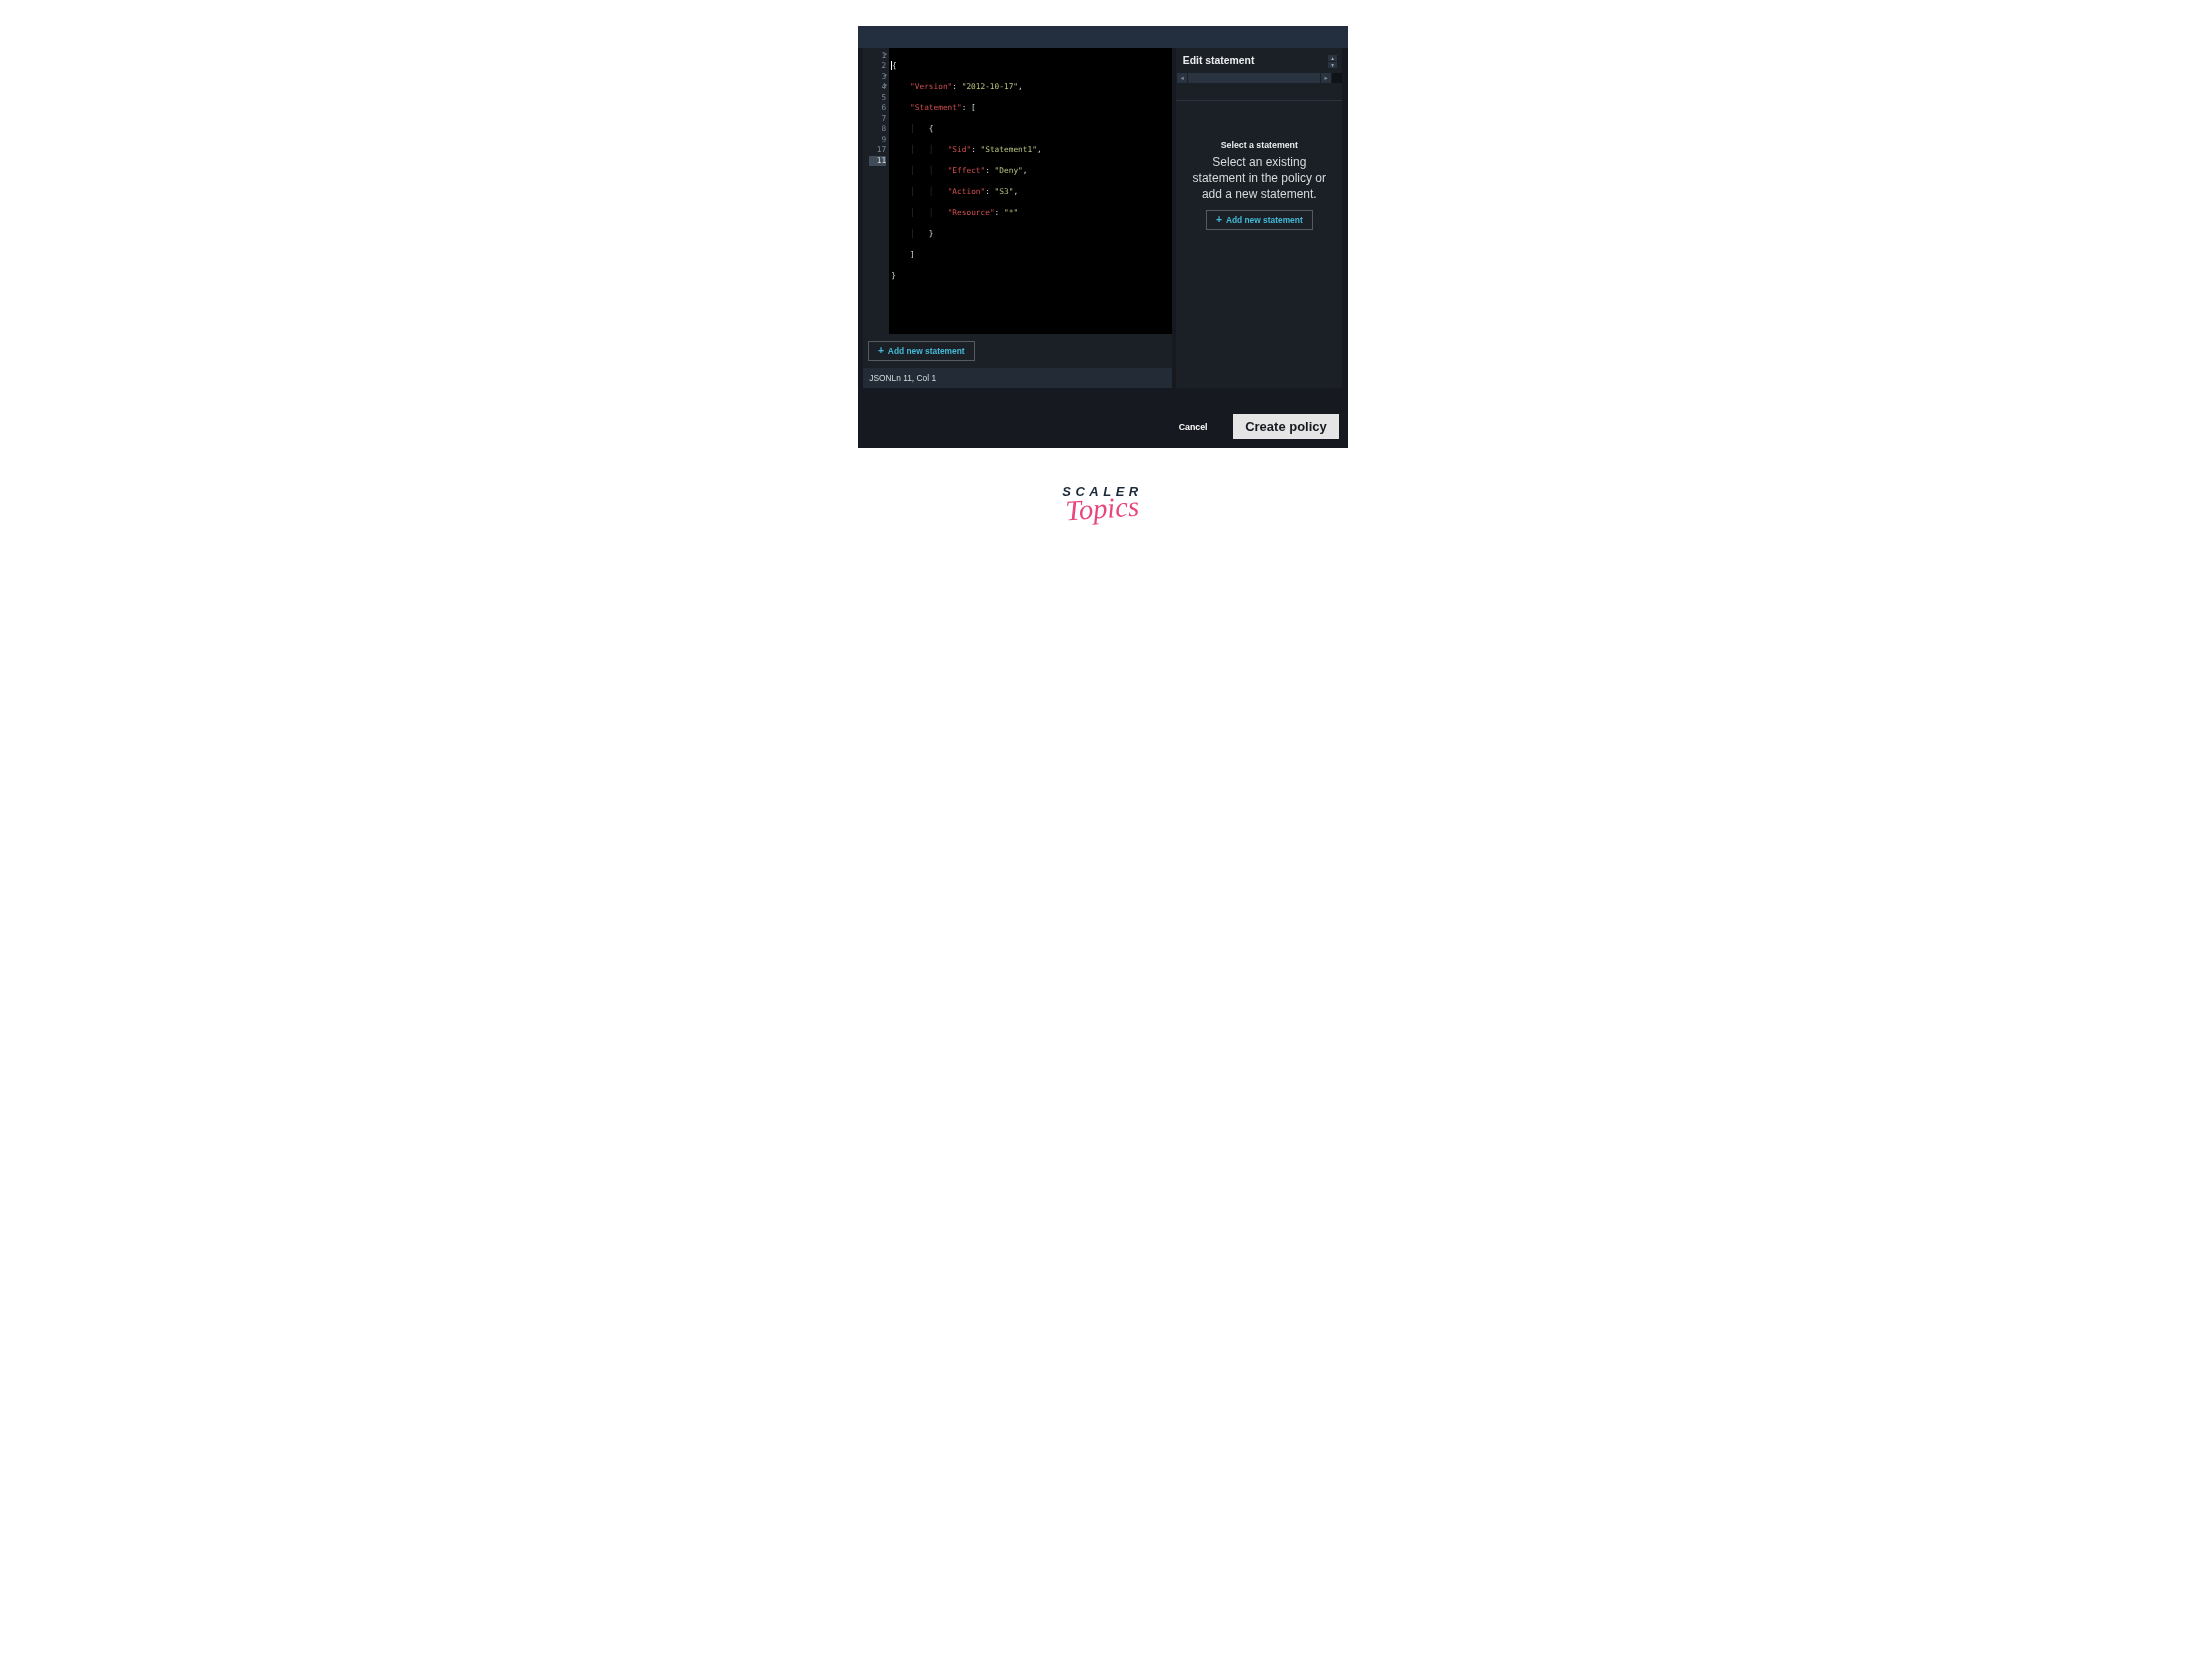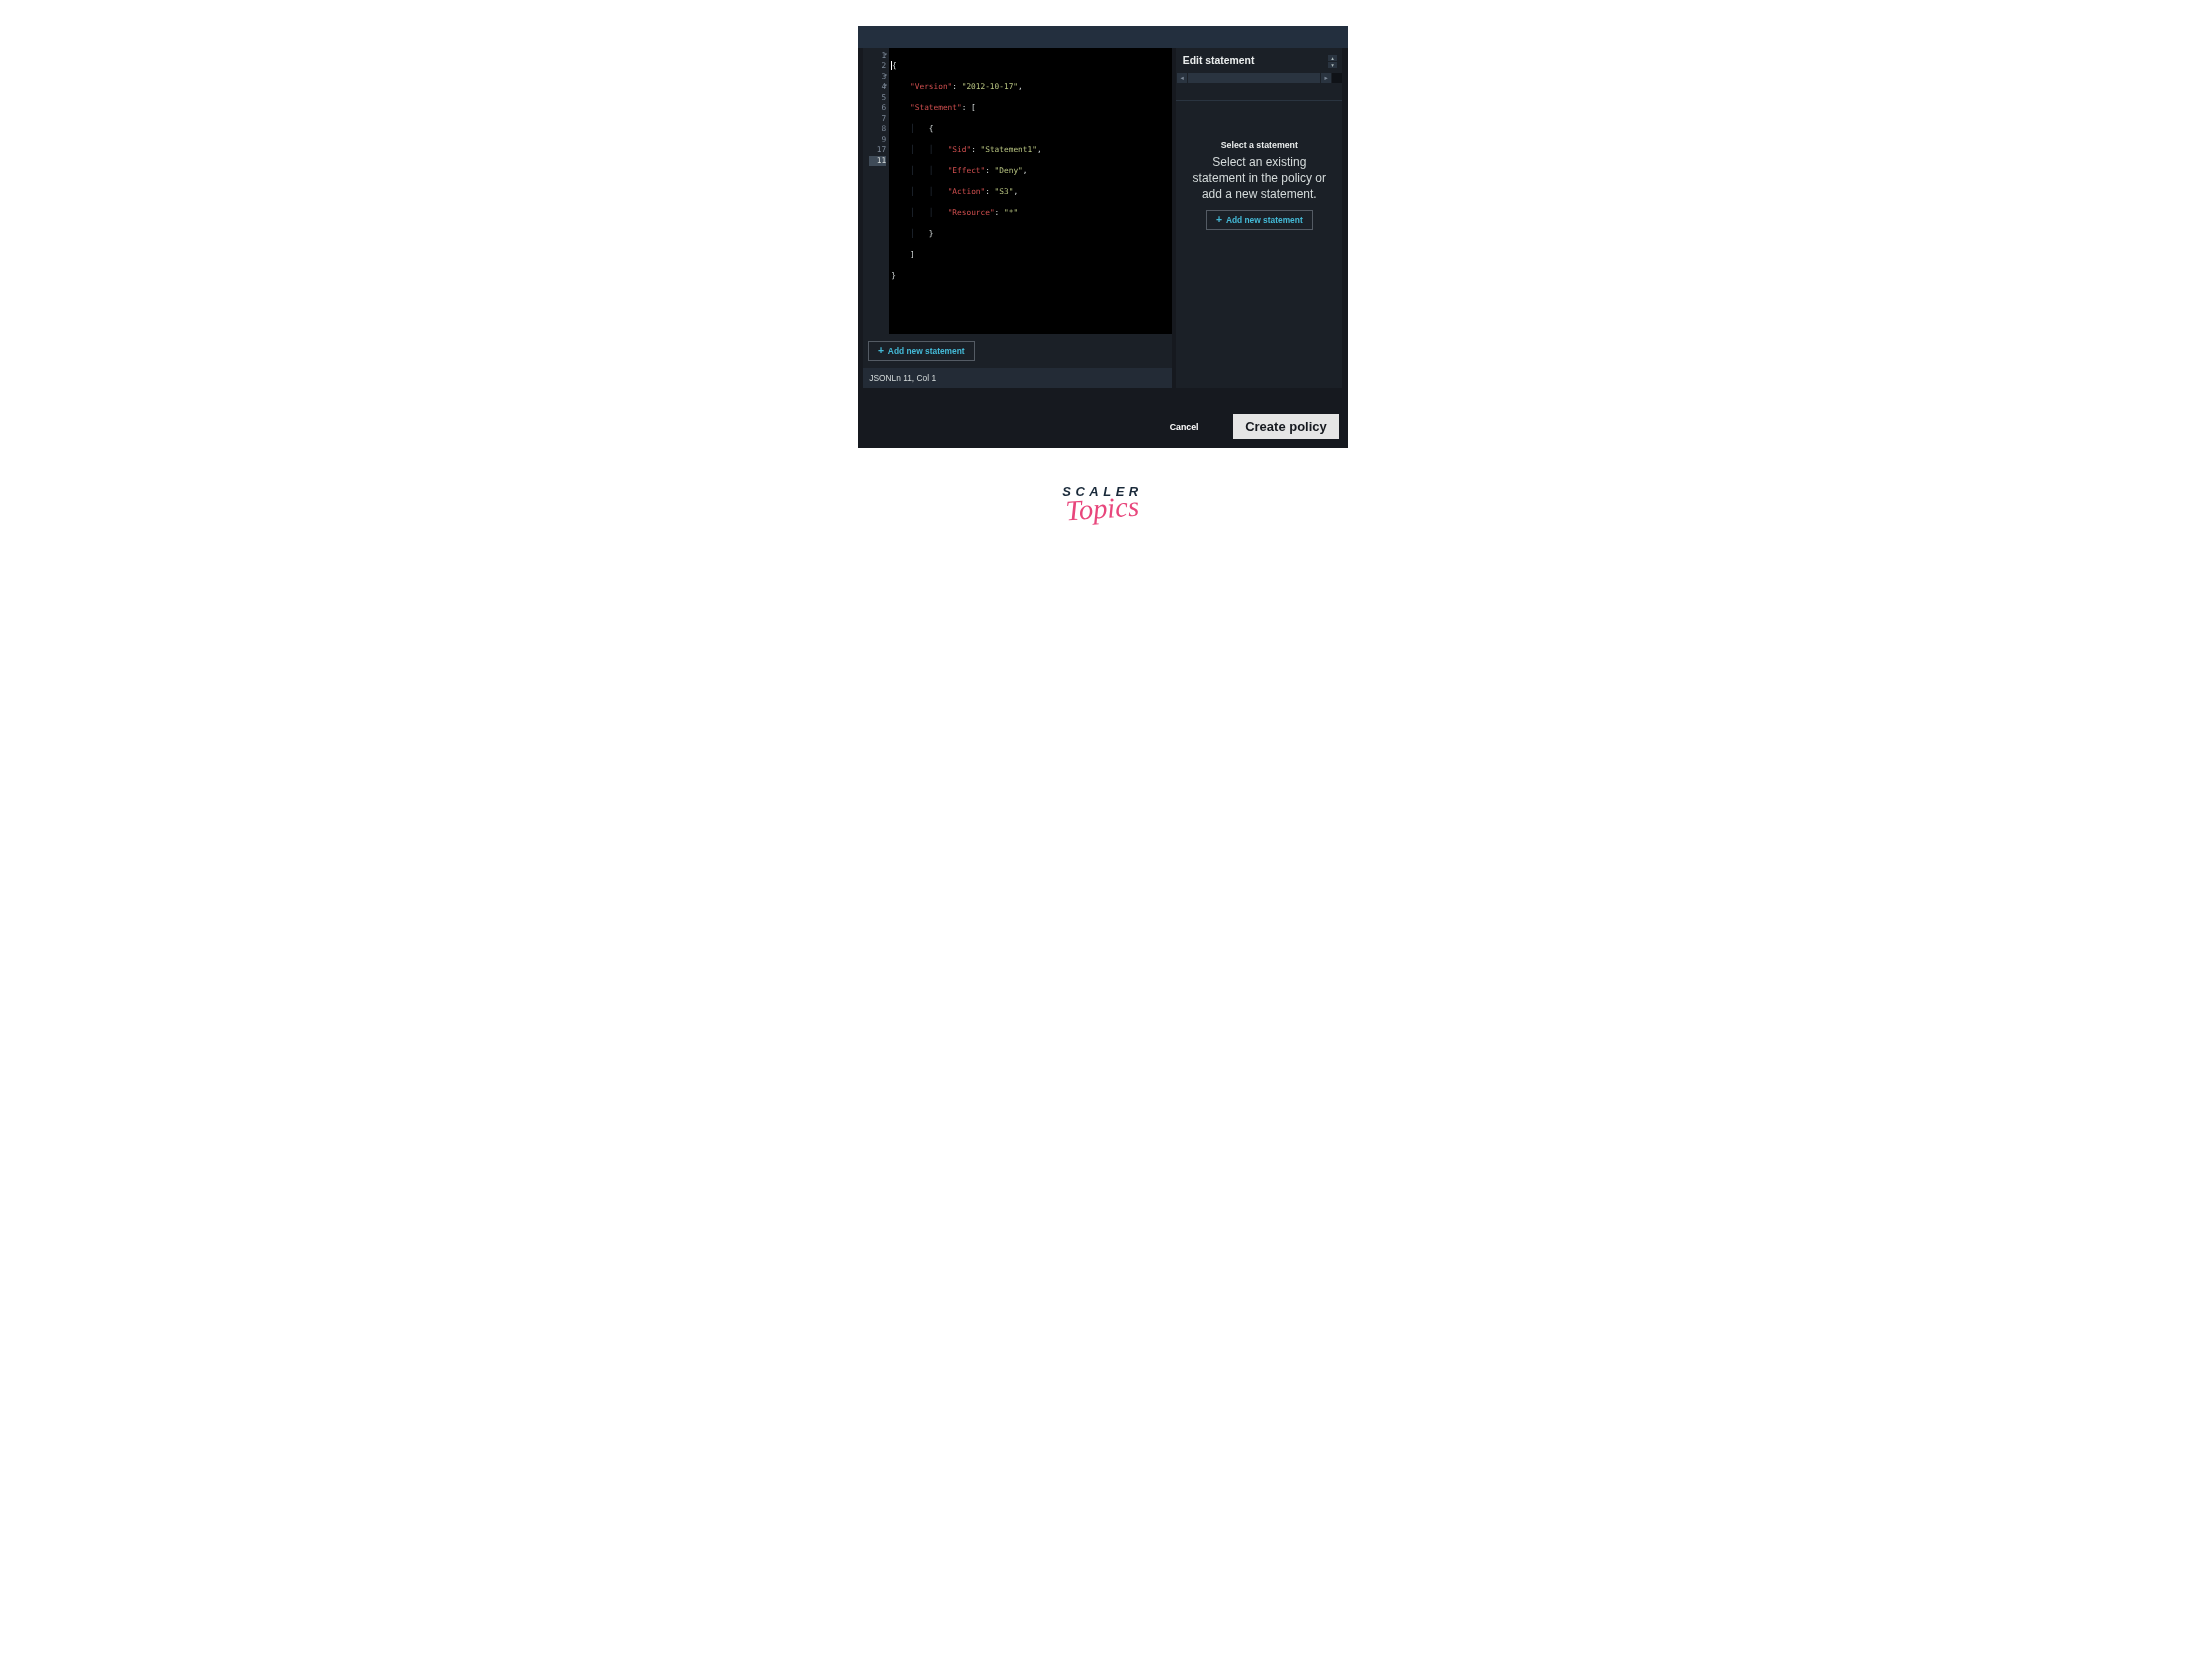--- a/index.html
+++ b/index.html
@@ -156,21 +156,21 @@
   .side-body p {
     font-size: 12px;
     color: #d5dbdb;
     margin-bottom: 7.8px;
     line-height: 1.35;
   }
   .footer-row {
     display: flex;
     justify-content: flex-end;
     align-items: center;
-    gap: 9px;
+    gap: 0;
     padding: 26px 9px 9px 9px;
     background: #16191f;
   }
   .btn-link {
     background: transparent;
     border: none;
     color: #ffffff;
     font-weight: 700;
     font-size: 8.8px;
     cursor: pointer;

